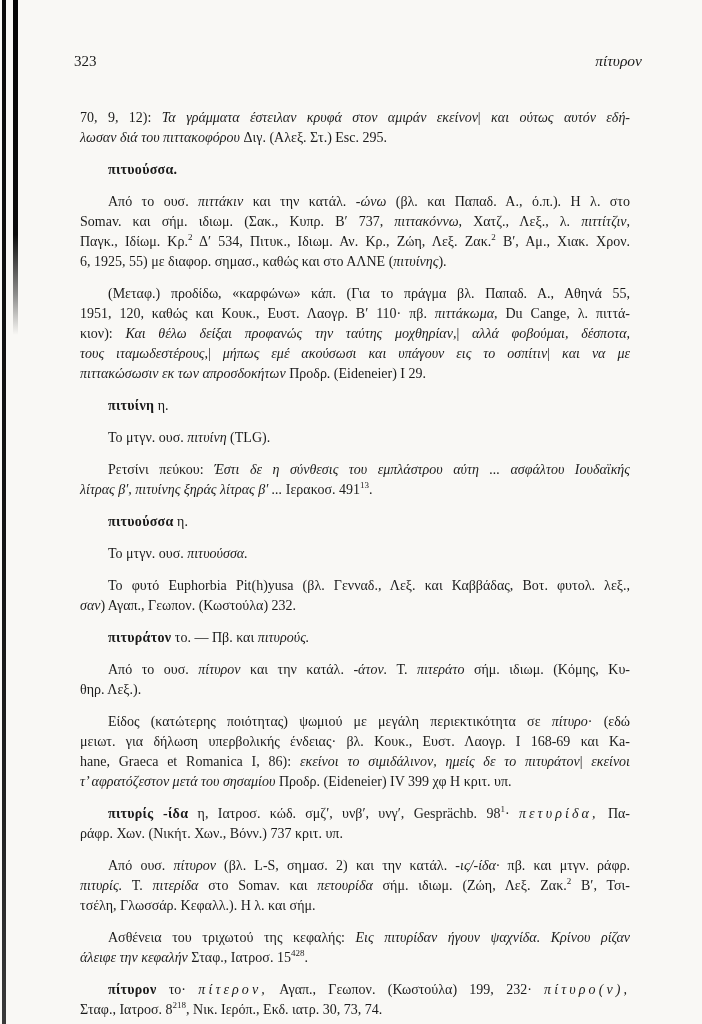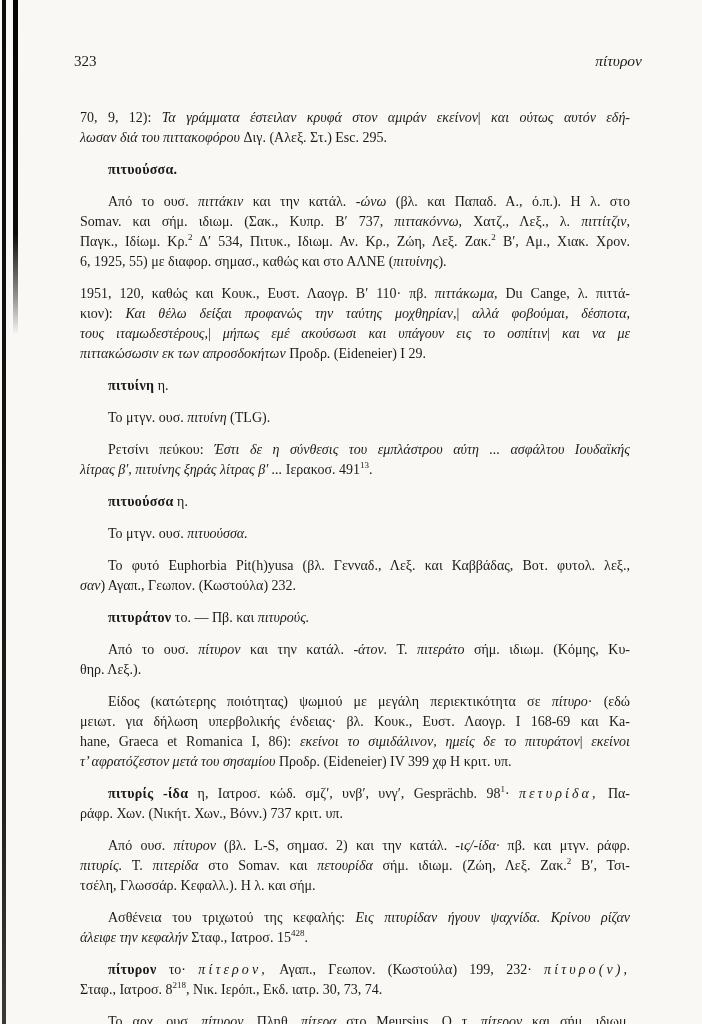--- a/index.html
+++ b/index.html
@@ -66,20 +66,21 @@
       <div class="para entry">
         <div class="line last first"><span class="s-b">πιτυούσσα.</span></div>
       </div>
       <div class="para body">
         <div class="line first"><span class="s-r">Από το ουσ. </span><span class="s-i">πιττάκιν</span><span class="s-r"> και την κατάλ. </span><span class="s-i">-ώνω</span><span class="s-r"> (βλ. και Παπαδ. Α., ό.π.). Η λ. στο</span></div>
         <div class="line"><span class="s-r">Somav. και σήμ. ιδιωμ. (Σακ., Κυπρ. Β′ 737, </span><span class="s-i">πιττακόννω</span><span class="s-r">, Χατζ., Λεξ., λ. </span><span class="s-i">πιττίτζιν</span><span class="s-r">,</span></div>
         <div class="line"><span class="s-r">Παγκ., Ιδίωμ. Κρ.</span><span class="s-sup">2</span><span class="s-r"> Δ′ 534, Πιτυκ., Ιδιωμ. Αν. Κρ., Ζώη, Λεξ. Ζακ.</span><span class="s-sup">2</span><span class="s-r"> Β′, Αμ., Χιακ. Χρον.</span></div>
         <div class="line last"><span class="s-r">6, 1925, 55) με διαφορ. σημασ., καθώς και στο ΑΛΝΕ (</span><span class="s-i">πιτυίνης</span><span class="s-r">).</span></div>
       </div>
       <div class="para body">
+        <div class="line first"><span class="s-r">(Μεταφ.) προδίδω, «καρφώνω» κάπ. (Για το πράγμα βλ. Παπαδ. Α., Αθηνά 55,</span></div>
         <div class="line"><span class="s-r">1951, 120, καθώς και Κουκ., Ευστ. Λαογρ. Β′ 110· πβ. </span><span class="s-i">πιττάκωμα</span><span class="s-r">, Du Cange, λ. πιττά-</span></div>
         <div class="line"><span class="s-r">κιον): </span><span class="s-i">Και θέλω δείξαι προφανώς την ταύτης μοχθηρίαν,</span><span class="s-r">| </span><span class="s-i">αλλά φοβούμαι, δέσποτα,</span></div>
         <div class="line"><span class="s-i">τους ιταμωδεστέρους,</span><span class="s-r">| </span><span class="s-i">μήπως εμέ ακούσωσι και υπάγουν εις το οσπίτιν</span><span class="s-r">| </span><span class="s-i">και να με</span></div>
         <div class="line last"><span class="s-i">πιττακώσωσιν εκ των απροσδοκήτων </span><span class="s-r">Προδρ. (Eideneier) I 29.</span></div>
       </div>
       <div class="para entry">
         <div class="line last first"><span class="s-b">πιτυίνη</span><span class="s-r"> η.</span></div>
       </div>
       <div class="para body">
         <div class="line last first"><span class="s-r">Το μτγν. ουσ. </span><span class="s-i">πιτυίνη</span><span class="s-r"> (TLG).</span></div>

